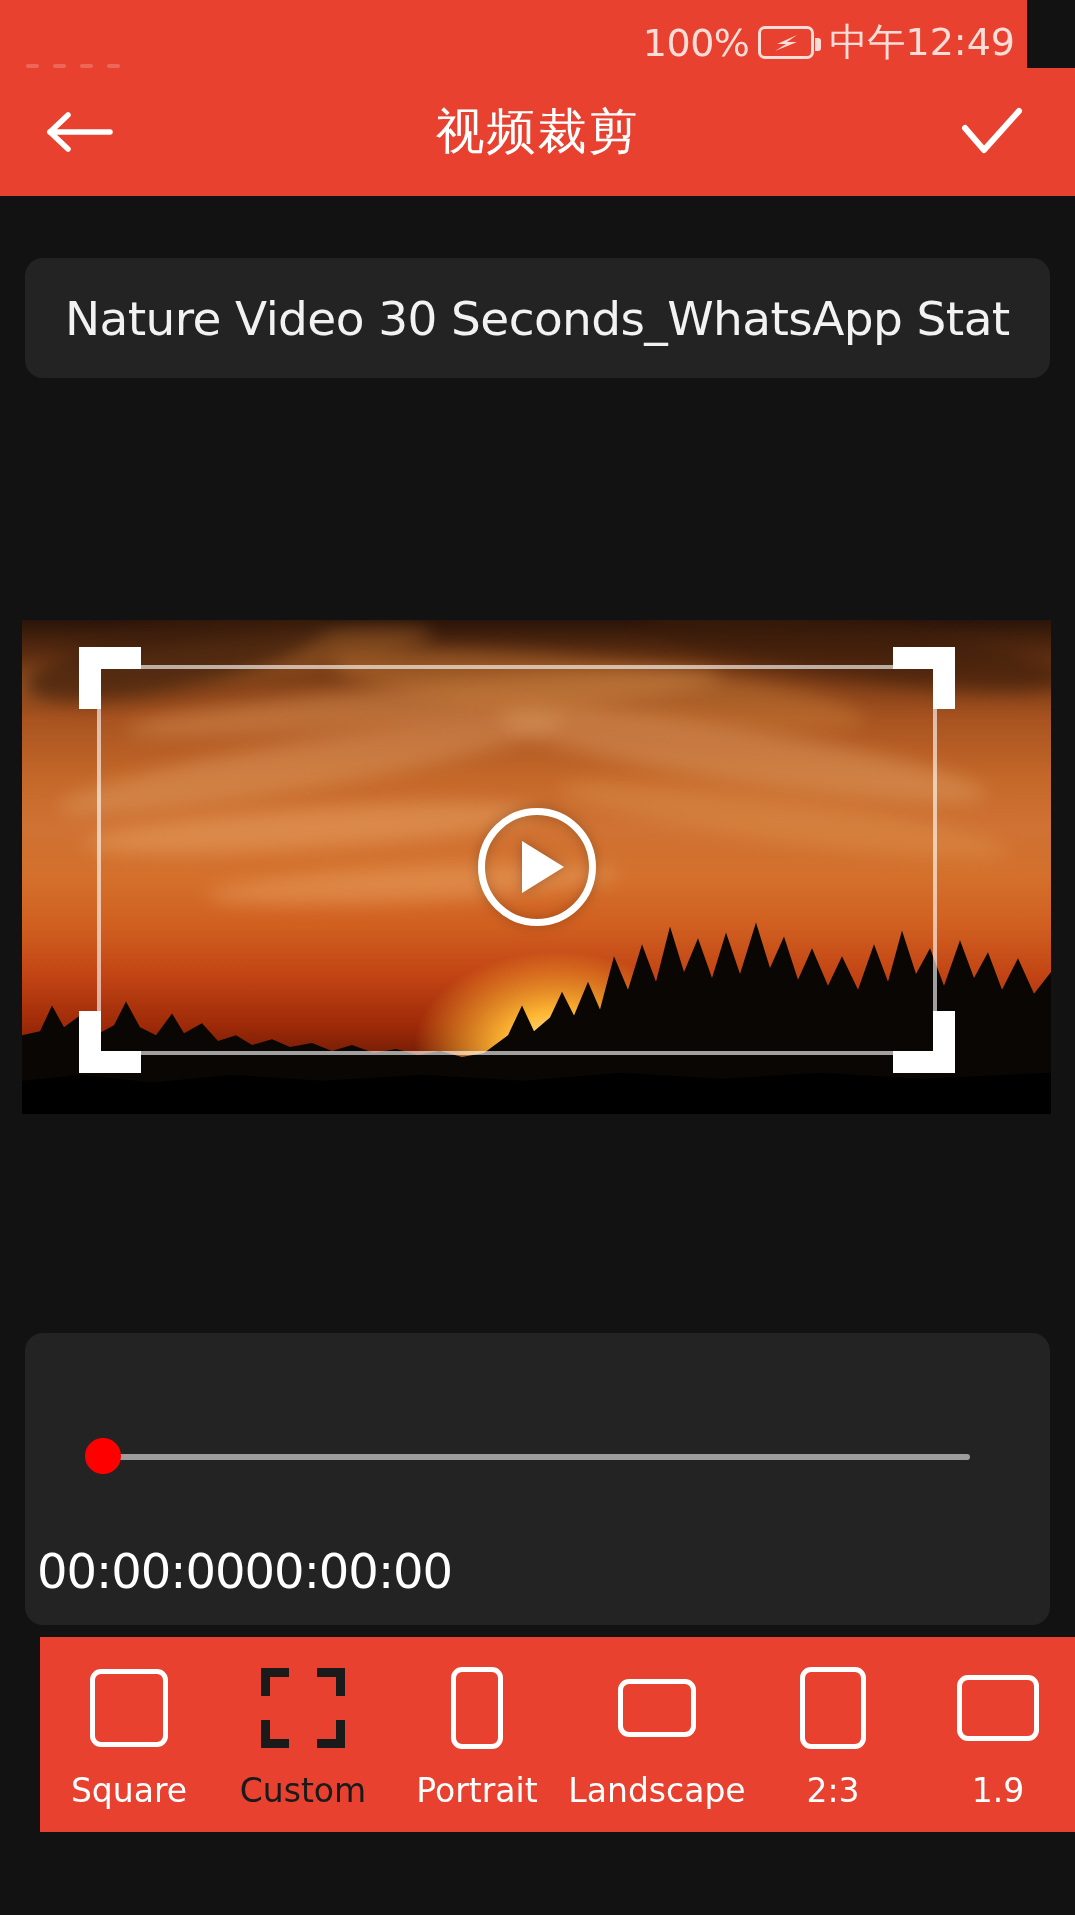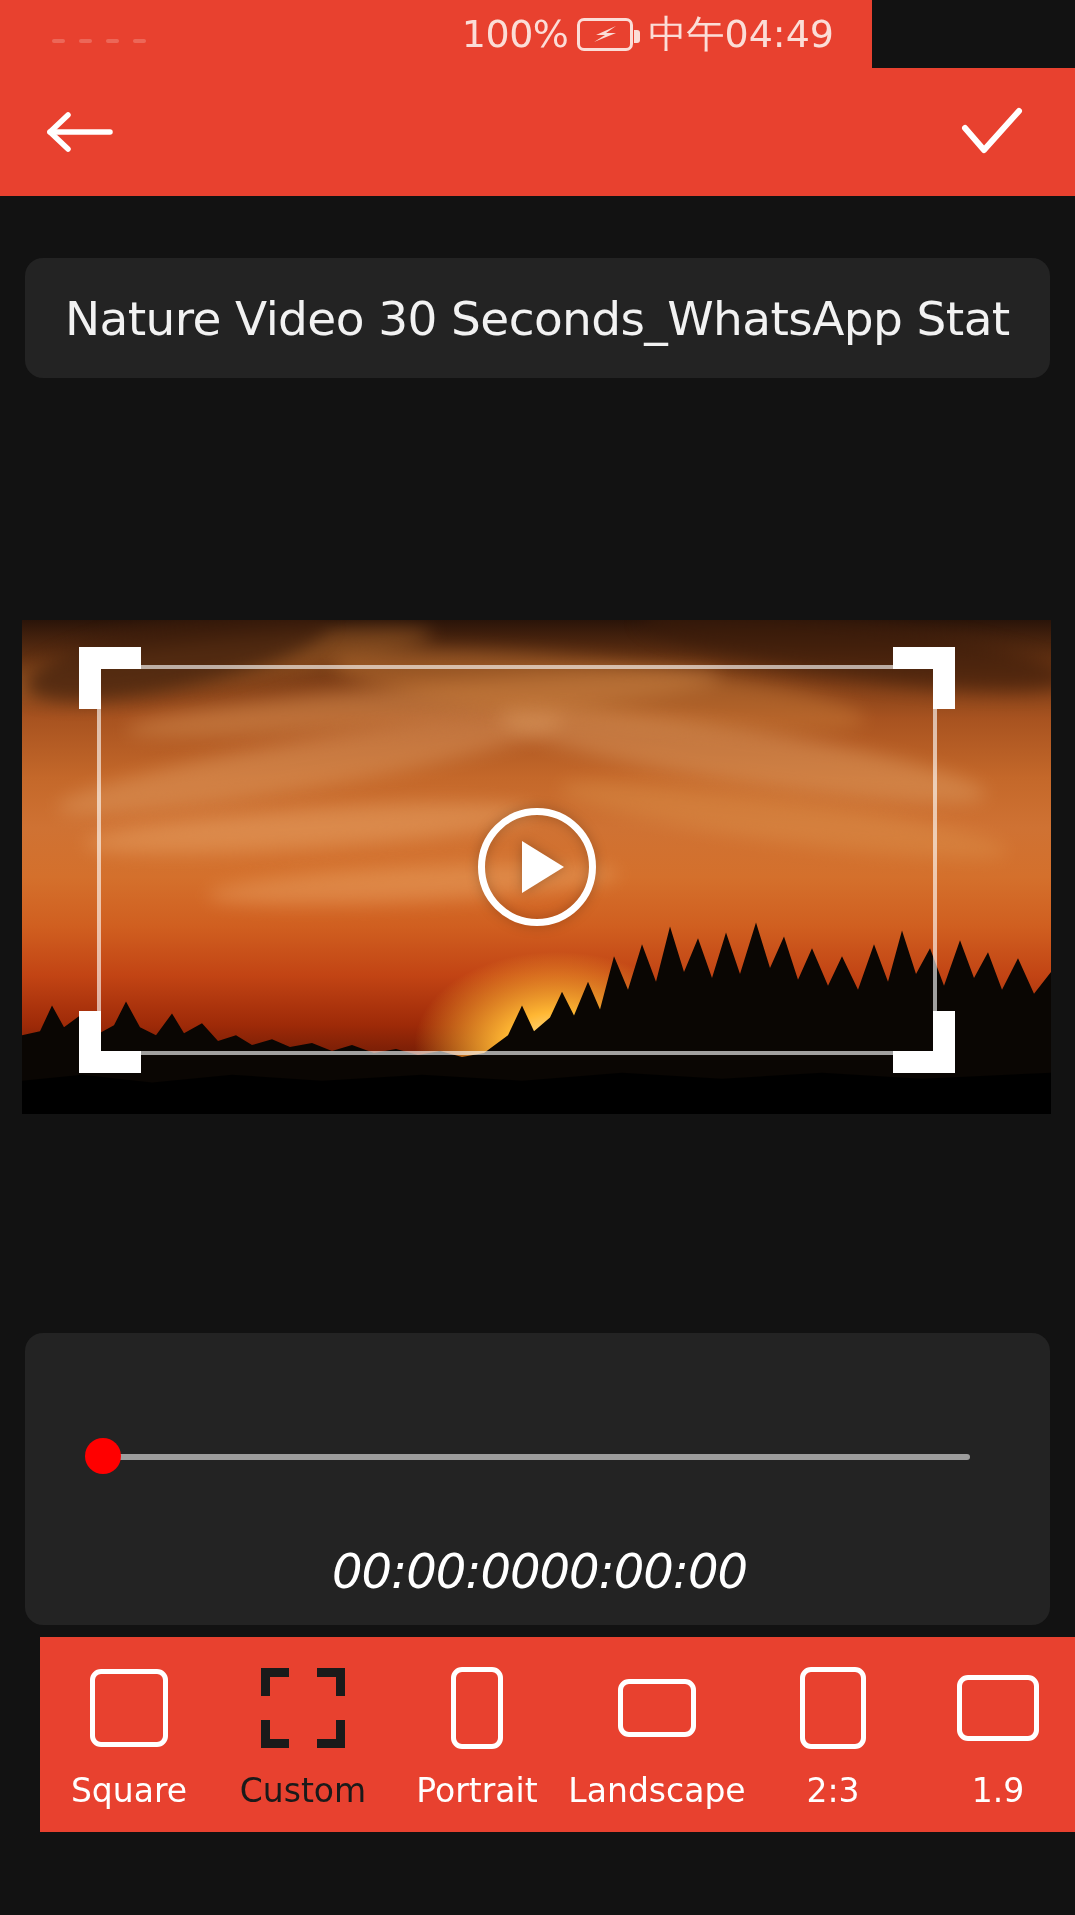--- a/index.html
+++ b/index.html
@@ -11,24 +11,24 @@
   }
   #app {
     position:relative;
     width:1075px; height:1915px;
     background:#121212;
   }
 
   
   .statusbar {
     position:absolute; top:0; left:0;
-    width:872px; height:68px;
+    width:1027px; height:68px;
     background:#E8412F;
-    display:flex; align-items:center;
-    padding:0 38px;
+    display:flex; align-items:flex-end;
+    padding:0 12px;
   }
   .status-left {
     display:flex; align-items:center; gap:14px;
     margin-left:14px; margin-top:14px;
   }
   .status-dot {
     width:13px; height:4px; border-radius:2px;
     background:rgba(255,255,255,0.20);
   }
   .status-right {
@@ -226,23 +226,22 @@
     position:absolute;
     left:20px; top:-3px;
     width:36px; height:36px;
     background:#FF0000;
     border-radius:50%;
     cursor:pointer;
   }
   .time-row {
     position:absolute;
     left:12px; right:8px; bottom:26px;
-    display:flex; justify-content:center;
+    display:flex; justify-content:flex-start;
     padding:0 0px;
-    font-style:italic;
   }
   .time-label {
     color:#FFFFFF;
     font-size:48px;
     font-family:"DejaVu Sans", sans-serif;
     letter-spacing:-1px;
   }
 
   
   .ratio-bar {
@@ -304,31 +303,32 @@
       <span class="status-dot"></span>
       <span class="status-dot"></span>
     </div>
     <div class="status-right">
       <span class="battery-pct">100%</span>
       <span class="battery-icon">
         <svg width="38" height="22" viewBox="0 0 38 22" aria-hidden="true">
           <polygon points="30,3 10,12 19,12 8,19 30,10 20,10" fill="#FBDDD7"></polygon>
         </svg>
       </span>
-      <span class="status-time">中午04:49</span>
+      <span class="status-time">中午12:49</span>
     </div>
   </div>
 
   <div class="appbar">
     <div class="back-btn">
       <svg width="70" height="50" viewBox="0 0 70 50" aria-hidden="true">
         <path d="M4 25 H64" stroke="#FFFFFF" stroke-width="5.5" fill="none" stroke-linecap="round"></path>
         <path d="M22 8 L4 25 L22 42" stroke="#FFFFFF" stroke-width="5.5" fill="none" stroke-linecap="round" stroke-linejoin="round"></path>
       </svg>
     </div>
+    <div class="appbar-title">视频裁剪</div>
     <div class="check-btn">
       <svg width="64" height="52" viewBox="0 0 64 52" aria-hidden="true">
         <path d="M5 22 L24 44 L59 5" stroke="#FFFFFF" stroke-width="6" fill="none" stroke-linecap="round" stroke-linejoin="round"></path>
       </svg>
     </div>
   </div>
 
   <div class="filename-card">
     <span class="filename-text">Nature Video 30 Seconds_WhatsApp Statu…</span>
   </div>

